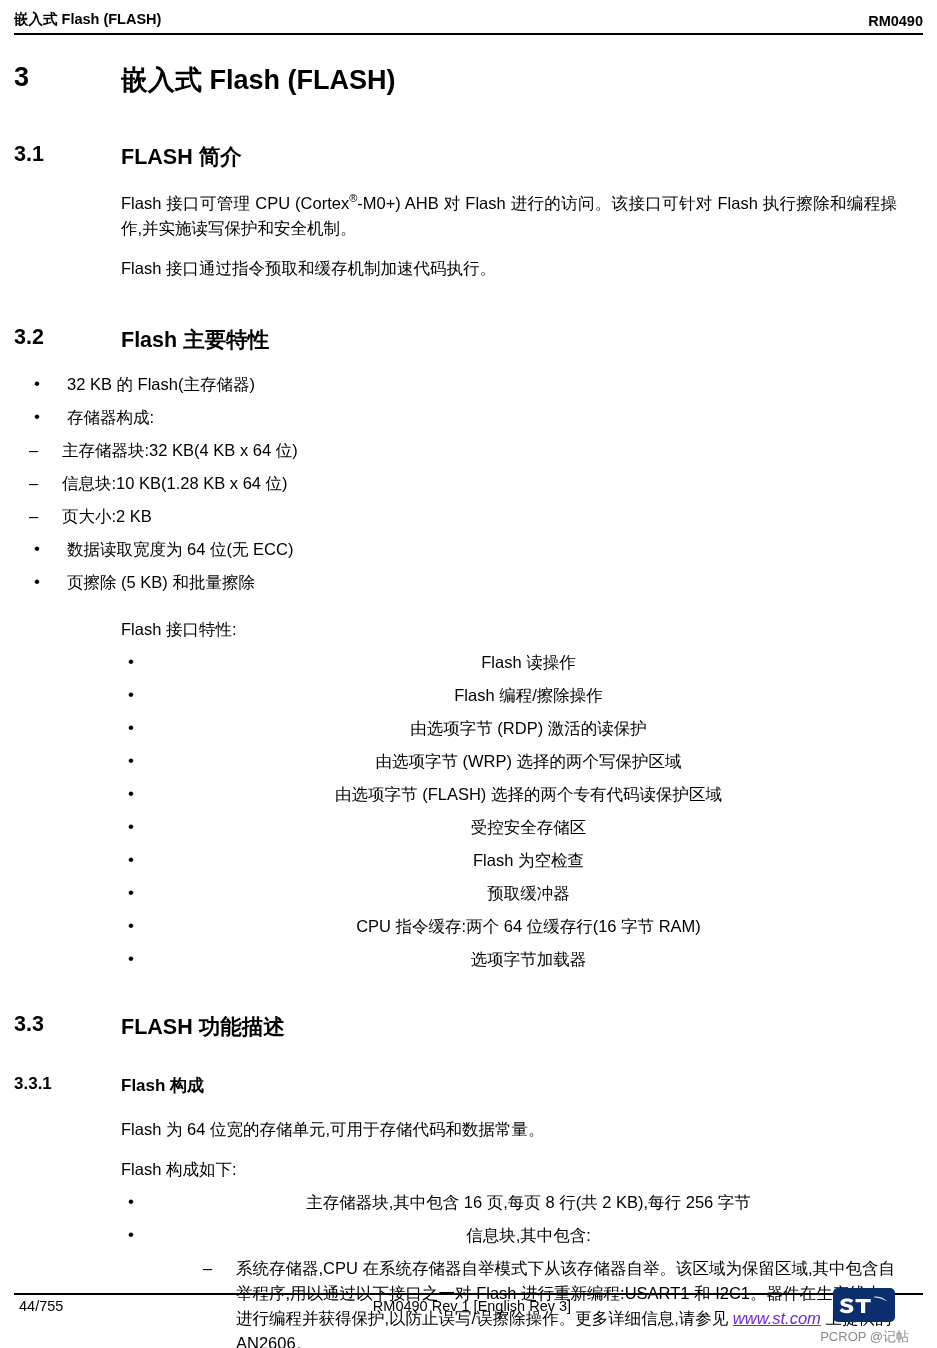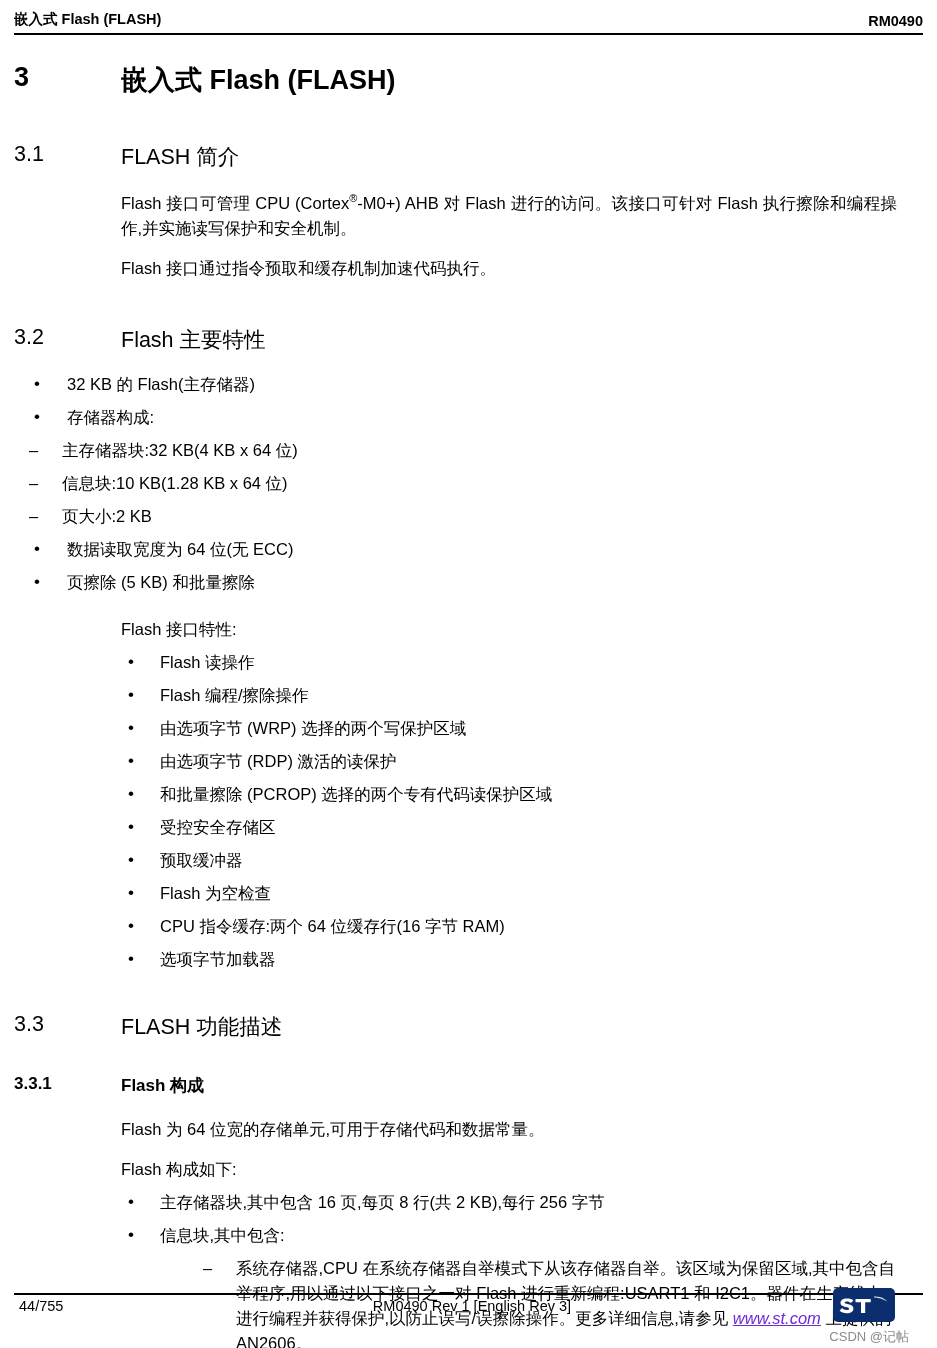--- a/index.html
+++ b/index.html
@@ -55,21 +55,21 @@
   h1.chapter {
     font-size: 27px;
     font-weight: bold;
     margin: 14px 0 0 0;
     display: flex;
   }
   h1.chapter .num { width: 107px; flex: none; }
 
   h2.section {
     font-size: 21.5px;
-    font-weight: normal;
+    font-weight: bold;
     margin: 44px 0 0 0;
     display: flex;
   }
   h2.section .num { width: 107px; flex: none; }
 
   h3.subsection {
     font-size: 17px;
     font-weight: bold;
     margin: 33px 0 0 0;
     display: flex;
@@ -106,21 +106,21 @@
   }
   .lvl2 { margin-left: 160px; }
   .lvl2 > li.bullet { padding-left: 48px; }
   .lvl2 > li.bullet::before {
     content: "\2013";
     position: absolute;
     left: 15px;
     top: 0;
     font-size: 16.5px;
   }
-  .lvl1b { margin-left: 14px; }
+  .lvl1b { margin-left: 14px; text-align: center; }
   .lvl1b > li.bullet { padding-left: 146px; }
   .lvl1b > li.bullet::before {
     content: "\2022";
     position: absolute;
     left: 114px;
     top: -1px;
     font-size: 17px;
   }
 
   .multiline { line-height: 25px; }
@@ -228,26 +228,26 @@
     <ul class="bullets lvl1">
       <li class="bullet">数据读取宽度为 64 位(无 ECC)</li>
       <li class="bullet">页擦除 (5 KB) 和批量擦除</li>
     </ul>
 
     <p class="body" style="margin-top:22px;">Flash 接口特性:</p>
 
     <ul class="bullets lvl1b" style="margin-top:6px;">
       <li class="bullet">Flash 读操作</li>
       <li class="bullet">Flash 编程/擦除操作</li>
+      <li class="bullet">由选项字节 (RDP) 激活的读保护</li>
       <li class="bullet">由选项字节 (WRP) 选择的两个写保护区域</li>
-      <li class="bullet">由选项字节 (RDP) 激活的读保护</li>
-      <li class="bullet">和批量擦除 (PCROP) 选择的两个专有代码读保护区域</li>
+      <li class="bullet">由选项字节 (FLASH) 选择的两个专有代码读保护区域</li>
       <li class="bullet">受控安全存储区</li>
+      <li class="bullet">Flash 为空检查</li>
       <li class="bullet">预取缓冲器</li>
-      <li class="bullet">Flash 为空检查</li>
       <li class="bullet">CPU 指令缓存:两个 64 位缓存行(16 字节 RAM)</li>
       <li class="bullet">选项字节加载器</li>
     </ul>
 
     <h2 class="section" style="margin-top:40px;">
       <span class="num">3.3</span>
       <span>FLASH 功能描述</span>
     </h2>
 
     <h3 class="subsection">
@@ -275,15 +275,15 @@
     <span class="docline">RM0490 Rev 1 [English Rev 3]</span>
     <span class="st-logo">
       <svg width="50" height="24" viewBox="0 0 50 24" aria-hidden="true">
         <path d="M8 5.5 C3.5 5.5 1.5 7.5 1.5 10 C1.5 12.3 3.2 13.3 6.5 13.9 C9.2 14.4 10.2 14.8 10.2 15.7 C10.2 16.6 9.2 17 7.6 17 C5.6 17 4.2 16.3 3.2 15.1 L0.6 17.6 C2.2 19.4 4.7 20.3 7.6 20.3 C12.2 20.3 14.4 18.2 14.4 15.4 C14.4 12.9 12.6 11.8 9.3 11.2 C6.6 10.7 5.6 10.4 5.6 9.6 C5.6 8.8 6.5 8.4 8 8.4 C9.7 8.4 11 9 11.9 9.9 L14.4 7.5 C12.9 6.1 10.8 5.5 8 5.5 Z" fill="#ffffff"></path>
         <path d="M16.5 5.9 L16.5 9.2 L22 9.2 L22 20 L26.2 20 L26.2 9.2 L31.7 9.2 L31.7 5.9 Z" fill="#ffffff"></path>
         <path d="M35 3.5 C35 3.5 39 3.2 42.5 4.6 C46 6 48.5 8.7 48.5 8.7 C48.5 8.7 45 6.6 41.5 5.6 C38 4.6 35 4.6 35 4.6 Z" fill="#ffffff" opacity="0.85"></path>
       </svg>
     </span>
   </div>
 
-  <div class="watermark">CSDN @记帖</div>
+  <div class="watermark">PCROP @记帖</div>
 
 </div>
 
 </body></html>

